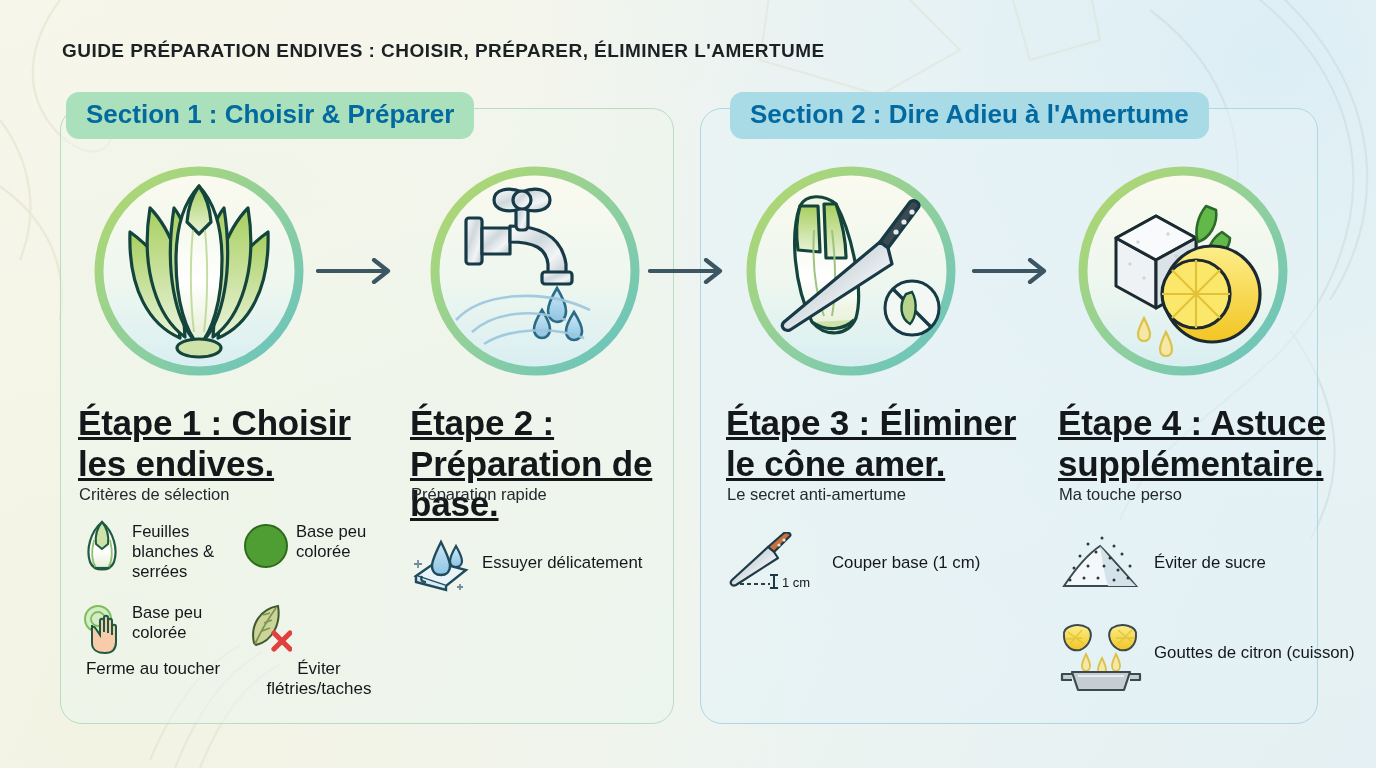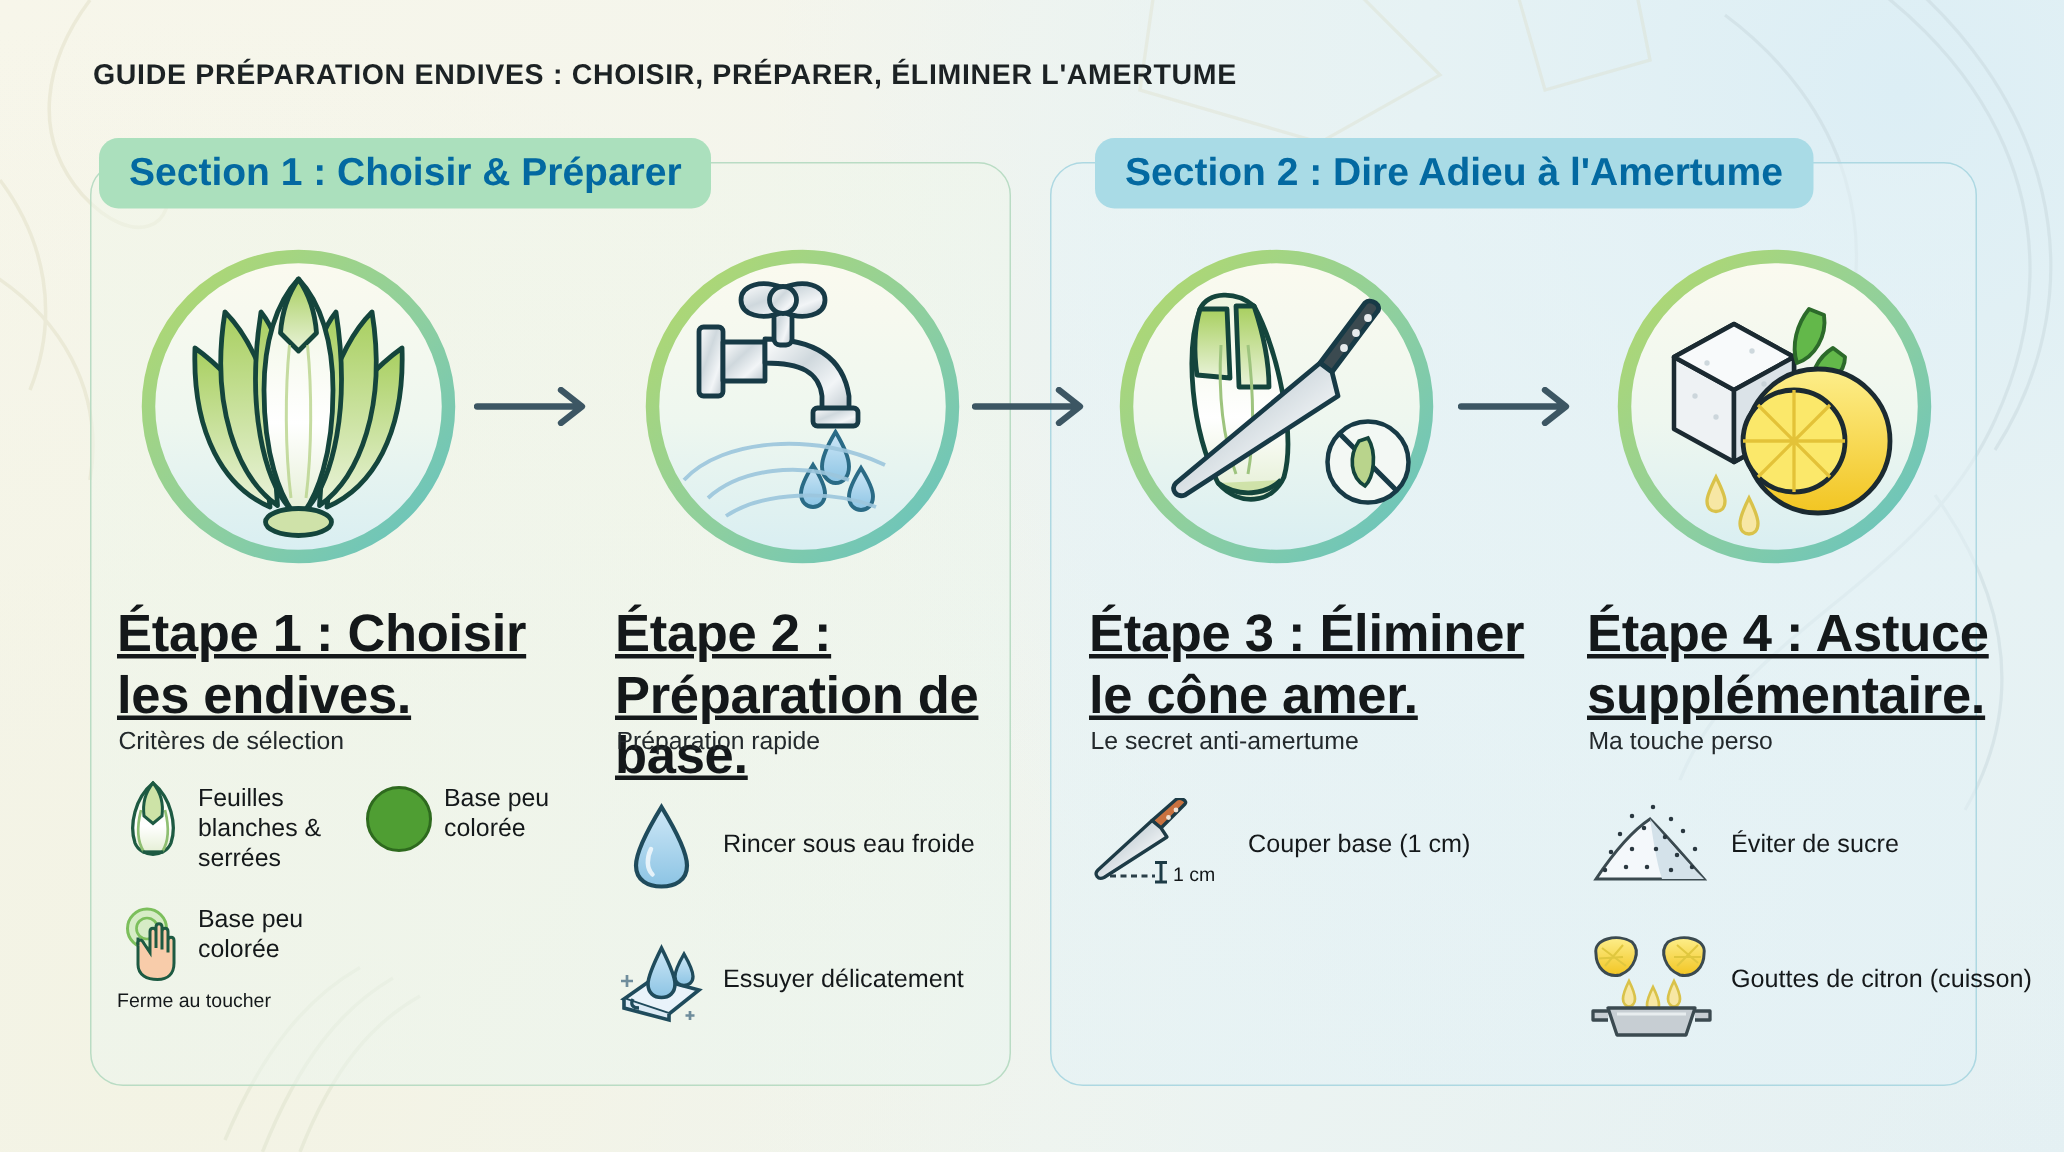--- a/index.html
+++ b/index.html
@@ -82,21 +82,21 @@
 
   
   #b1{width:312px;}
   #b1 .pair{display:flex;gap:16px;}
   #b1 .cell{width:156px;}
   #b1 .cellrow{display:flex;gap:6px;align-items:flex-start;}
   #b1 .bico{width:48px;height:58px;}
   #b1 .bico svg{width:48px;height:58px;}
   #b1 .btxt{font-size:16.6px;}
   #b1 .cap{
-    font-size:13px;color:#14181a;line-height:1.2;
+    text-align:center;font-size:17px;color:#14181a;line-height:1.2;
     margin-top:2px;width:150px;
   }
   #b1 .cell.r2{width:156px;}
 
   
   .vlist .brow{margin-bottom:28px;align-items:center;}
   .vlist .bico{width:62px;height:62px;}
   .vlist .bico svg{width:62px;height:62px;}
   .vlist .btxt{padding-top:0;}
 
@@ -238,20 +238,34 @@
               <svg viewBox="0 0 48 58">
                 <circle cx="20" cy="20" r="13" fill="#d6ecc6" stroke="#7cbf5c" stroke-width="2"></circle>
                 <circle cx="20" cy="20" r="7" fill="none" stroke="#7cbf5c" stroke-width="1.8"></circle>
                 <path d="M14 26 L14 44 C14 51 20 54 27 54 C34 54 38 50 38 43 L38 28 C38 25 34 25 34 28 L34 36 L34 22 C34 19 30 19 30 22 L30 34 L30 19 C30 16 26 16 26 19 L26 33 L26 22 C26 19 22 19 22 22 L22 36 L18 30 C16 26 13 28 14 31Z" fill="#f8ccaa" stroke="#1d5a42" stroke-width="2"></path>
               </svg>
             </div>
             <div class="btxt">Base peu colorée</div>
           </div>
           <div class="cap">Ferme au toucher</div>
         </div>
+        <div class="cell r2">
+          <div class="cellrow">
+            <div class="bico">
+              <svg viewBox="0 0 48 58">
+                <path d="M10 44 C6 26 16 10 34 7 C37 24 29 42 12 46Z" fill="#cdd49a" stroke="#3f5a2c" stroke-width="2"></path>
+                <path d="M32 9 C24 20 17 32 11 45" fill="none" stroke="#7c9454" stroke-width="1.8"></path>
+                <path d="M26 14 L19 16 M28 21 L20 24 M26 29 L18 32" stroke="#7c9454" stroke-width="1.6"></path>
+                <path d="M30 34 L46 50 M46 34 L30 50" stroke="#e0413c" stroke-width="5.2" stroke-linecap="round"></path>
+              </svg>
+            </div>
+            <div class="btxt" style="visibility:hidden">Éviter flétries/taches</div>
+          </div>
+          <div class="cap">Éviter flétries/taches</div>
+        </div>
       </div>
     </div>
   </div>
 
   <div class="arrow" id="arw1">
     <svg width="86" height="26" viewBox="0 0 86 26">
       <path d="M2 13 L70 13 M58 2 L72 13 L58 24" fill="none" stroke="#3c5663" stroke-width="4.2" stroke-linecap="round" stroke-linejoin="round"></path>
     </svg>
   </div>
 
@@ -278,29 +292,20 @@
           <path d="M32 160 C58 132 120 128 166 150"></path>
           <path d="M48 172 C70 152 110 148 142 160"></path>
           <path d="M60 184 C84 168 130 166 160 178"></path>
         </g>
       </svg>
     </div>
     <div class="step-title">Étape 2 : Préparation de base.</div>
     <div class="step-sub">Préparation rapide</div>
 
     <div class="bullets vlist" style="top:372px">
-      <div class="brow">
-        <div class="bico">
-          <svg viewBox="0 0 62 62">
-            <path d="M31 6 C20 24 14 38 14 45 C14 55 22 59 31 59 C40 59 48 55 48 45 C48 38 42 24 31 6Z" fill="url(#gdrop)" stroke="#1f4b5c" stroke-width="2.8"></path>
-            <path d="M24 34 C21 40 21 47 25 51" fill="none" stroke="#ffffff" stroke-width="3" opacity=".75" stroke-linecap="round"></path>
-          </svg>
-        </div>
-        <div class="btxt">Rincer sous eau froide</div>
-      </div>
       <div class="brow">
         <div class="bico">
           <svg viewBox="0 0 62 62">
             <path d="M6 44 L26 30 L56 38 L36 54Z" fill="#e9f3fa" stroke="#1f4b5c" stroke-width="2.4"></path>
             <path d="M6 44 L6 50 L36 58 L36 54" fill="#dbeaf5" stroke="#1f4b5c" stroke-width="2.4"></path>
             <path d="M12 44 C10 48 12 50 16 50" fill="none" stroke="#1f4b5c" stroke-width="2.2"></path>
             <path d="M31 10 C25 22 22 30 22 34 C22 40 26 43 31 43 C36 43 40 40 40 34 C40 30 37 22 31 10Z" fill="url(#gdrop)" stroke="#1f4b5c" stroke-width="2.4"></path>
             <path d="M46 14 C42 21 40 26 40 29 C40 33 43 35 46 35 C49 35 52 33 52 29 C52 26 50 21 46 14Z" fill="url(#gdrop)" stroke="#1f4b5c" stroke-width="2.2"></path>
             <g stroke="#6f8d9c" stroke-width="1.8">
               <path d="M8 28 L8 36 M4 32 L12 32"></path>

